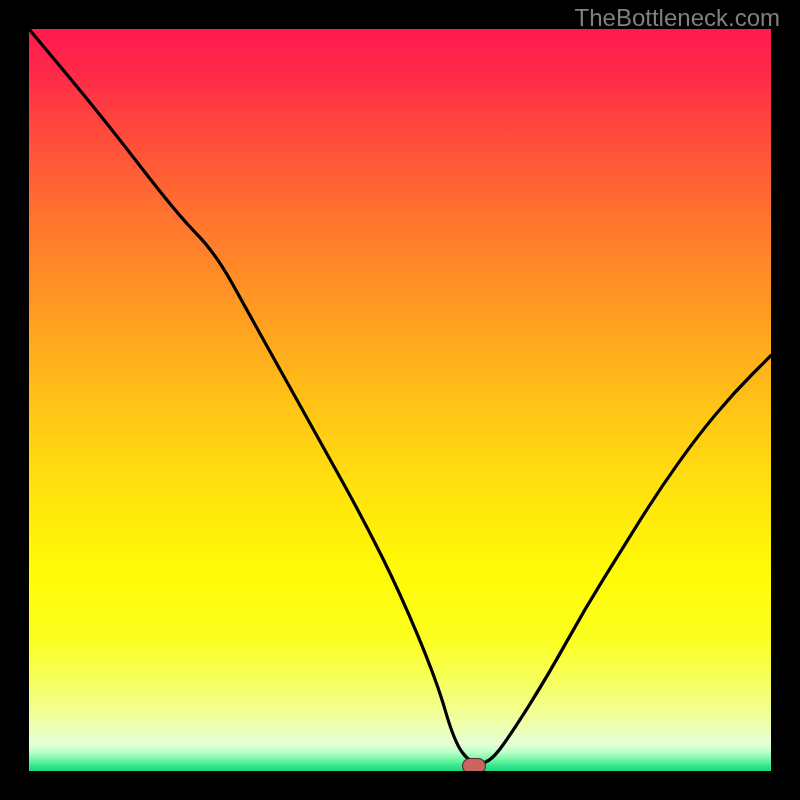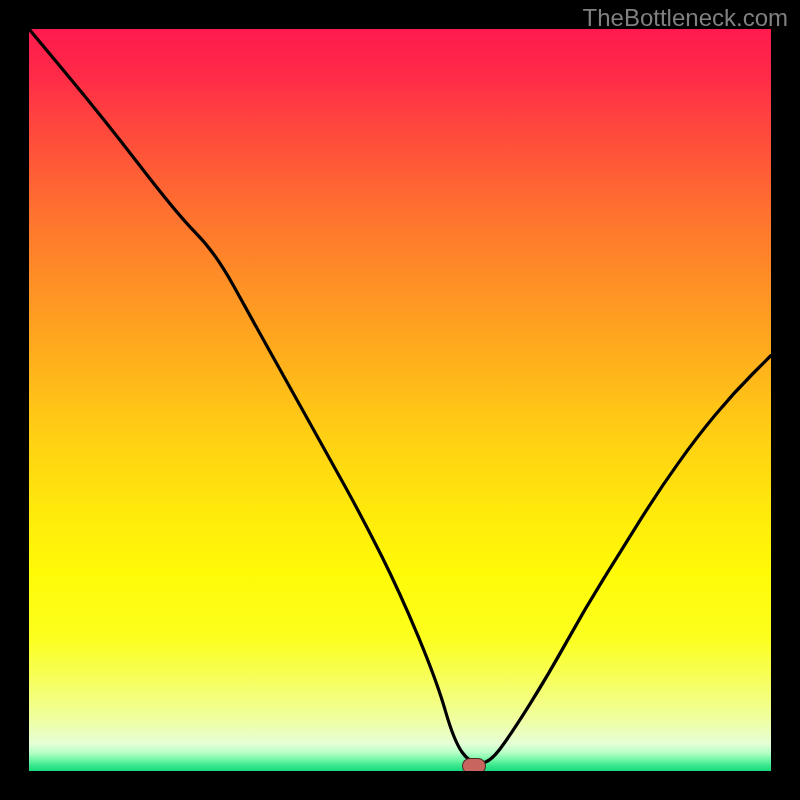--- a/index.html
+++ b/index.html
@@ -7,21 +7,21 @@
     padding: 0;
     width: 800px;
     height: 800px;
     background: #000;
     position: relative;
     overflow: hidden;
   }
   .watermark {
     position: absolute;
     top: 4px;
-    right: 12px;
+    right: 20px;
     color: #808080;
     font-family: Arial, Helvetica, sans-serif;
     font-size: 24px;
     z-index: 10;
   }
   .plot-area {
     position: absolute;
     left: 29px;
     top: 29px;
     width: 742px;

